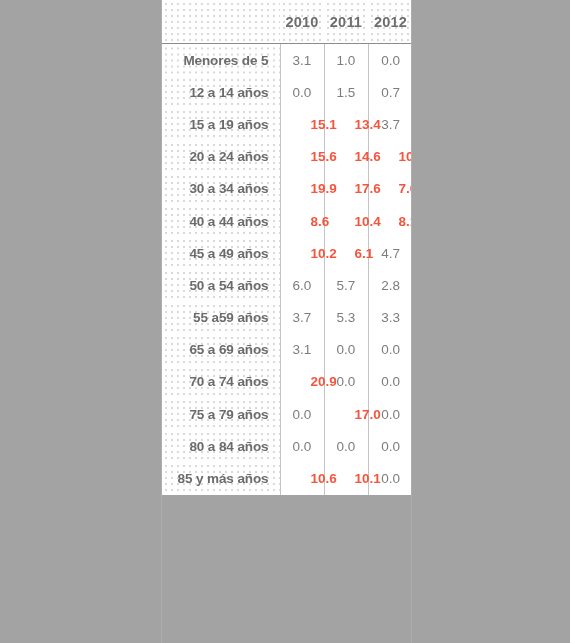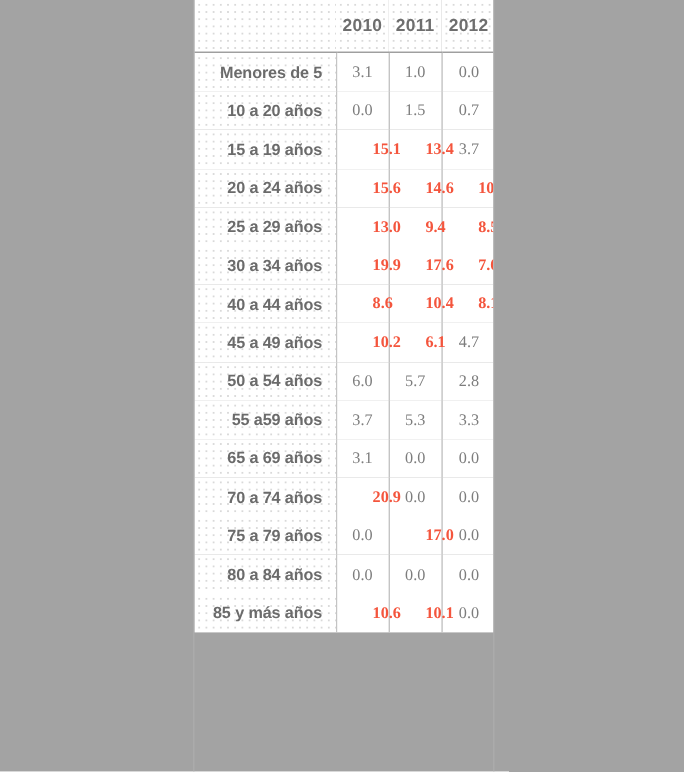--- a/index.html
+++ b/index.html
@@ -88,21 +88,20 @@
     letter-spacing: -0.1px;
   }
 
   td.val {
     text-align: center;
     color: #7d7d7d;
     font-weight: normal;
     border-left: 1px solid #c4c4c4;
     padding: 0;
     font-size: 13.5px;
-    font-family: Liberation Serif, serif;
   }
 
   td.val.hl {
     color: #f4553d;
     font-weight: bold;
     padding-left: 30px;
   }
 
   
   td.row-label {
@@ -128,44 +127,38 @@
         </tr>
       </thead>
       <tbody id="table-body">
           <tr>
             <td class="row-label dotted">Menores de 5</td>
             <td class="val">3.1</td>
             <td class="val">1.0</td>
             <td class="val">0.0</td>
           </tr>
           <tr>
-            <td class="row-label dotted">10 a 20 años</td>
+            <td class="row-label dotted">12 a 14 años</td>
             <td class="val">0.0</td>
             <td class="val">1.5</td>
             <td class="val">0.7</td>
           </tr>
           <tr>
             <td class="row-label dotted">15 a 19 años</td>
             <td class="val hl">15.1</td>
             <td class="val hl">13.4</td>
             <td class="val">3.7</td>
           </tr>
           <tr>
             <td class="row-label dotted">20 a 24 años</td>
             <td class="val hl">15.6</td>
             <td class="val hl">14.6</td>
             <td class="val hl">10.3</td>
           </tr>
           <tr>
-            <td class="row-label dotted">25 a 29 años</td>
-            <td class="val hl">13.0</td>
-            <td class="val hl">9.4</td>
-            <td class="val hl">8.5</td>
-          </tr>
-          <tr>
             <td class="row-label dotted">30 a 34 años</td>
             <td class="val hl">19.9</td>
             <td class="val hl">17.6</td>
             <td class="val hl">7.0</td>
           </tr>
           <tr>
             <td class="row-label dotted">40 a 44 años</td>
             <td class="val hl">8.6</td>
             <td class="val hl">10.4</td>
             <td class="val hl">8.1</td>

